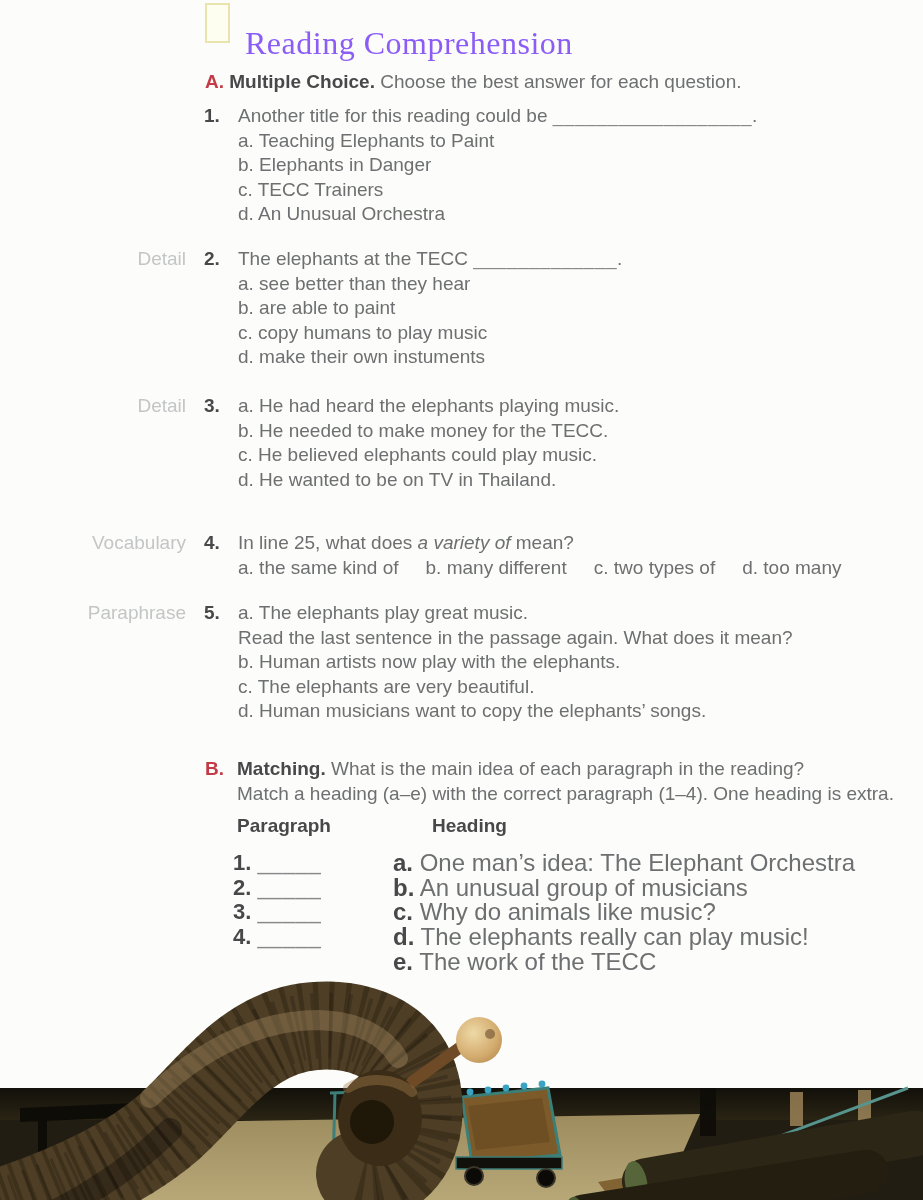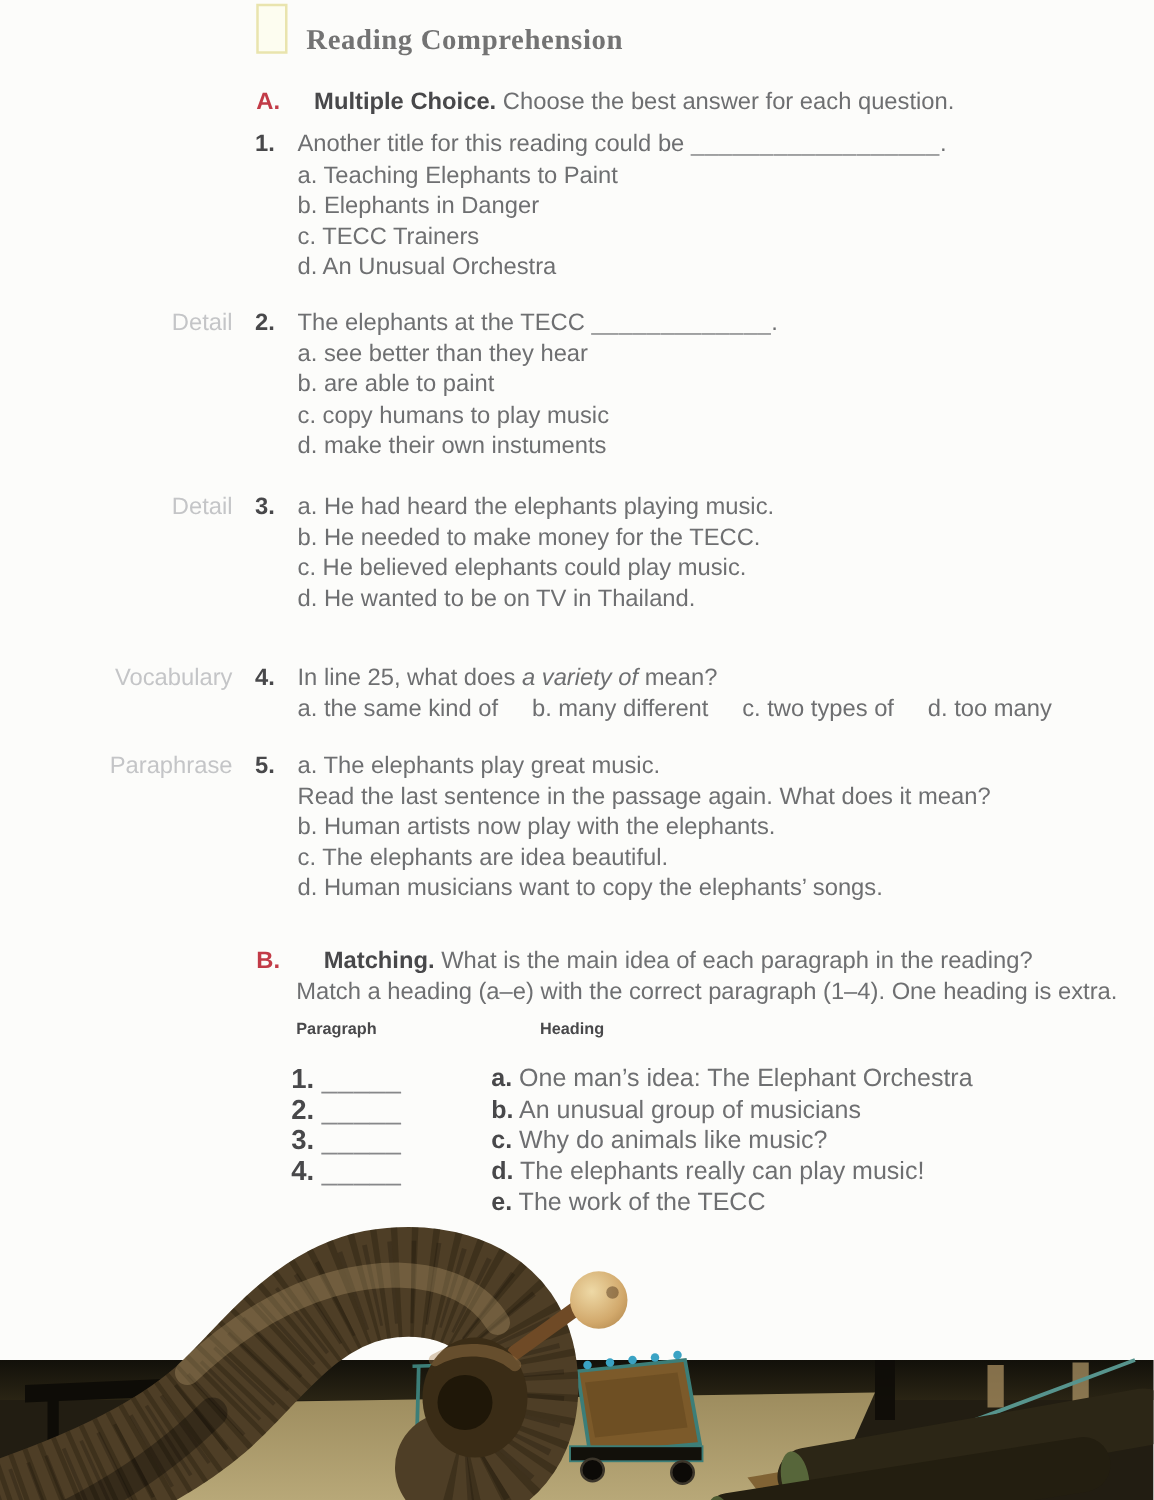--- a/index.html
+++ b/index.html
@@ -13,47 +13,47 @@
   }
   
   .title-square{
     position:absolute;left:205px;top:3px;
     width:21px;height:36px;
     background:#fdfdf0;border:2px solid #e9e4ae;
   }
   .page-title{
     position:absolute;left:245px;top:4px;
     font-family:"Liberation Serif", serif;
-    font-weight:bold;font-size:23px;letter-spacing:0.5px;
-    color:#737373;
+    font-weight:normal;font-size:32px;letter-spacing:0.5px;
+    color:#8b5cf6;
   }
   
   .line{font-size:19px;line-height:24.6px;}
   .red{color:#c23b47;font-weight:bold;}
-  .dark{color:#48484a;font-weight:bold;margin-left:22px;}
+  .dark{color:#48484a;font-weight:bold;}
   .gray{color:#6e6f71;}
   
   .sec-head{position:absolute;left:205px;font-size:19px;line-height:24.6px;}
   .sec-b-wrap{position:absolute;left:205px;top:757px;font-size:19px;line-height:24.6px;width:700px;}
   .sec-b-wrap .bletter{position:absolute;left:0;top:0;}
   .sec-b-wrap .btext{margin-left:32px;}
   
   .q{position:absolute;left:0;width:923px;font-size:19px;line-height:24.6px;}
   .q .skill{position:absolute;left:0;top:0;width:186px;text-align:right;color:#c4c5c7;}
   .q .qnum{position:absolute;left:204px;top:0;font-weight:bold;color:#48484a;}
   .q .qbody{margin-left:238px;width:650px;}
   .blank{letter-spacing:0.5px;color:#87888a;}
   .opts-inline{display:flex;gap:27px;align-items:flex-end;}
   .ital{font-style:italic;}
   
-  .cols-head{position:absolute;top:815px;font-size:13px;font-weight:bold;color:#48484a;}
+  .cols-head{position:absolute;top:815px;font-size:19px;font-weight:bold;color:#48484a;}
   .col-paragraph{left:237px;} .col-heading{left:393px;margin-left:39px;}
   .para-col{position:absolute;left:233px;top:851px;font-size:22px;line-height:24.7px;}
   .para-col .pnum{font-weight:bold;color:#48484a;}
-  .head-col{position:absolute;left:393px;top:851px;font-size:20px;line-height:24.7px;}
+  .head-col{position:absolute;left:393px;top:851px;font-size:24px;line-height:24.7px;}
   .head-col .hletter{font-weight:bold;color:#48484a;}
   
   .photo-svg{position:absolute;left:0;top:980px;width:923px;height:220px;}
 </style>
 </head>
 <body>
 
 <div class="page">
 
   <div class="title-square"></div>
@@ -123,21 +123,21 @@
     </div>
   </div>
 
   <div class="q" style="top:601px;">
     <span class="skill">Paraphrase</span>
     <span class="qnum">5.</span>
     <div class="qbody">
       <div class="line">a. The elephants play great music.</div>
       <div class="line">Read the last sentence in the passage again. What does it mean?</div>
       <div class="line">b. Human artists now play with the elephants.</div>
-      <div class="line">c. The elephants are idea beautiful.</div>
+      <div class="line">c. The elephants are very beautiful.</div>
       <div class="line">d. Human musicians want to copy the elephants’ songs.</div>
     </div>
   </div>
 
   <div class="sec-b-wrap">
     <span class="bletter red">B.</span>
     <div class="btext">
       <div class="line">
         <span class="dark">Matching.</span>
         <span class="gray">What is the main idea of each paragraph in the reading?</span>

